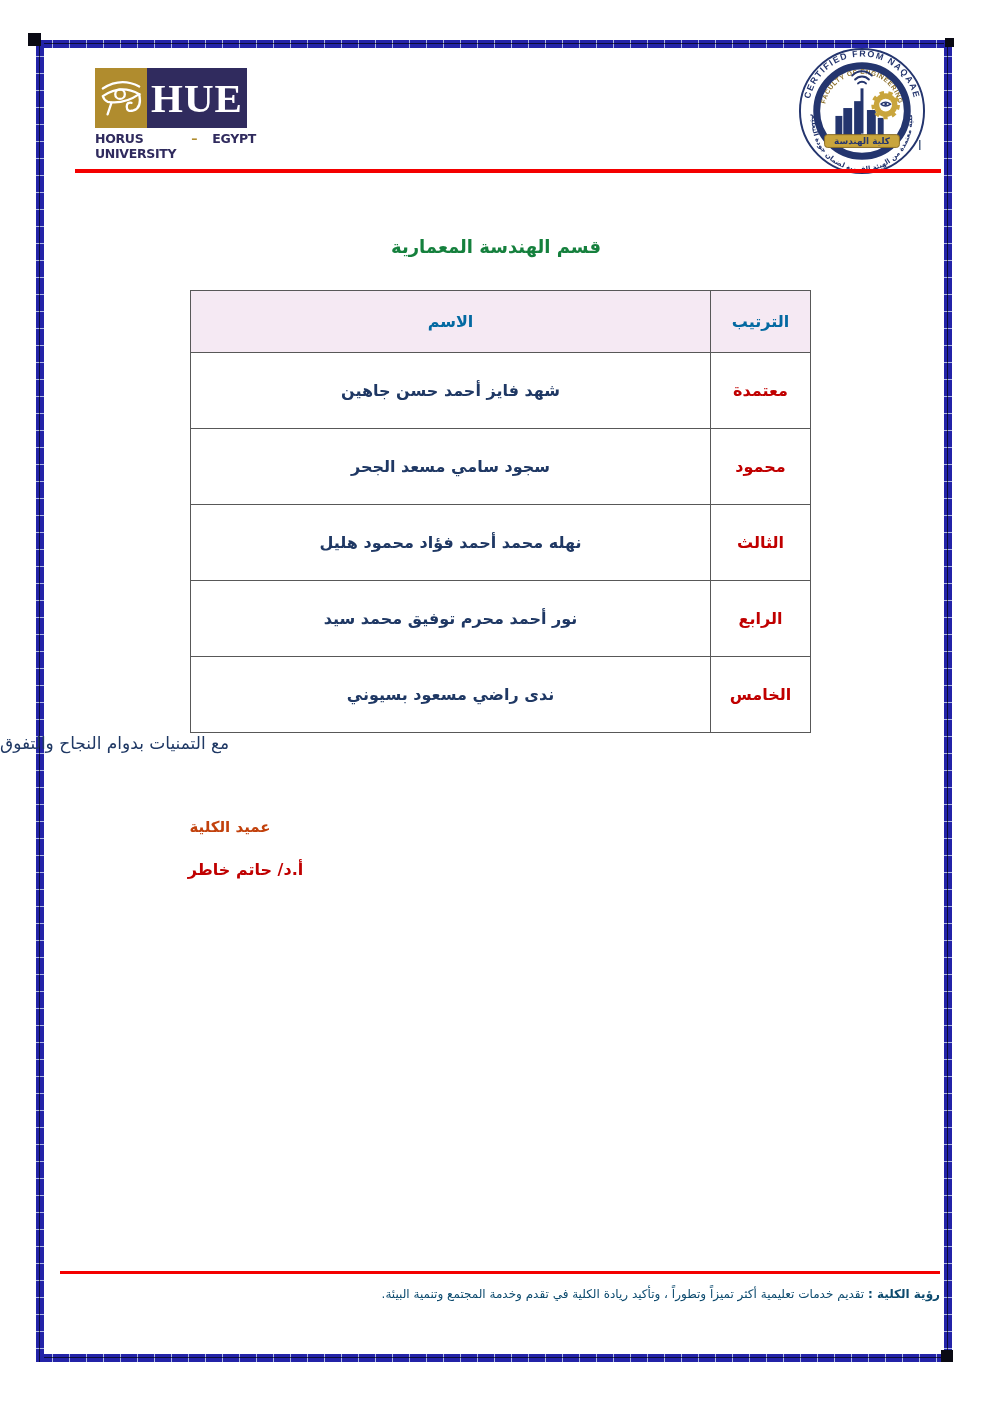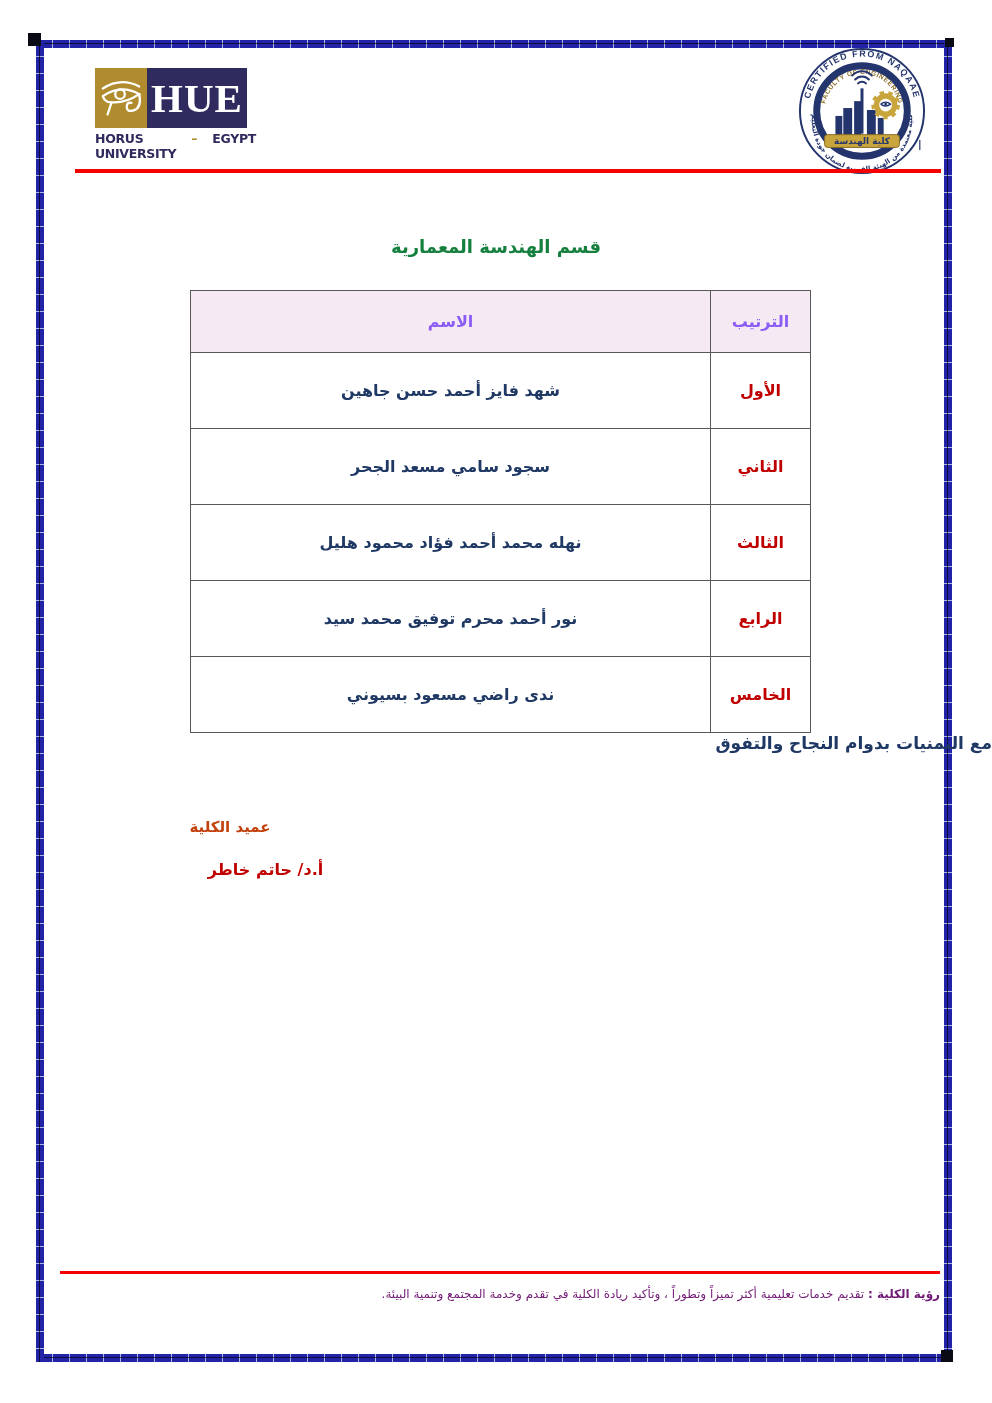--- a/index.html
+++ b/index.html
@@ -43,37 +43,37 @@
 
   
   .doc-title { position:absolute; left:0; top:236px; width:992px; text-align:center;
                direction:rtl; color:#15803d; font-weight:700; font-size:18px; }
 
   .rank-table { position:absolute; left:190px; top:290px; width:620px;
                 border-collapse:collapse; direction:rtl; table-layout:fixed; }
   .rank-table td, .rank-table th { border:1.6px solid #585858; text-align:center;
                 vertical-align:middle; font-weight:700; }
   .rank-table col.rank { width:100px; } .rank-table col.name { width:520px; }
-  .rank-table thead th { height:62px; background:#f5e9f3; color:#8b5cf6; font-size:16px;margin-left:38px; }
+  .rank-table thead th { height:62px; background:#f5e9f3; color:#0369a1; font-size:16px;margin-left:38px; }
   .rank-table tbody td { height:76px; background:#ffffff; font-size:16px; }
   .rank-table td.name-cell { color:#1f3864; }
   .rank-table td.rank-cell { color:#c00000; }
 
-  .closing { position:absolute; left:0; top:733px; width:992px; text-align:right;
-             direction:rtl; color:#1f3864; font-weight:700; font-size:17px; }
+  .closing { position:absolute; left:0; top:733px; width:992px; text-align:left;
+             direction:rtl; color:#1f3864; font-weight:400; font-size:17px; }
 
   .sig-role { position:absolute; left:150px; top:818px; width:160px; text-align:center;
               direction:rtl; color:#c2410c; font-weight:700; font-size:15px; }
-  .sig-name { position:absolute; left:168px; top:860px; width:195px; text-align:center;
+  .sig-name { position:absolute; left:148px; top:860px; width:195px; text-align:center;
               direction:rtl; color:#c00000; font-weight:700; font-size:16px; }
 
   
   .redline-bottom { position:absolute; left:60px; top:1271px; width:880px; height:3px; background:#f40000; }
   .footer { position:absolute; left:60px; top:1283px; width:880px; direction:rtl;
-            color:#701a75; font-size:12px; line-height:1.85; }
+            color:#0c4a6e; font-size:12px; line-height:1.85; }
   .footer .fline1, .footer .fline2 { text-align:right; white-space:nowrap; }
   .footer .fline3 { text-align:center; }
   .footer .flabel { font-weight:700; }
 </style>
 </head>
 <body>
 
 <div class="page">
 
   <div class="bstrip h btop"></div>
@@ -165,25 +165,25 @@
         <col class="name">
       </colgroup>
     <thead>
       <tr>
         <th>الترتيب</th>
         <th>الاسم</th>
       </tr>
     </thead>
     <tbody>
       <tr>
-        <td class="rank-cell">الأول</td>
+        <td class="rank-cell">معتمدة</td>
         <td class="name-cell">شهد فايز أحمد حسن جاهين</td>
       </tr>
       <tr>
-        <td class="rank-cell">الثاني</td>
+        <td class="rank-cell">محمود</td>
         <td class="name-cell">سجود سامي مسعد الجحر</td>
       </tr>
       <tr>
         <td class="rank-cell">الثالث</td>
         <td class="name-cell">نهله محمد أحمد فؤاد محمود هليل</td>
       </tr>
       <tr>
         <td class="rank-cell">الرابع</td>
         <td class="name-cell">نور أحمد محرم توفيق محمد سيد</td>
       </tr>

